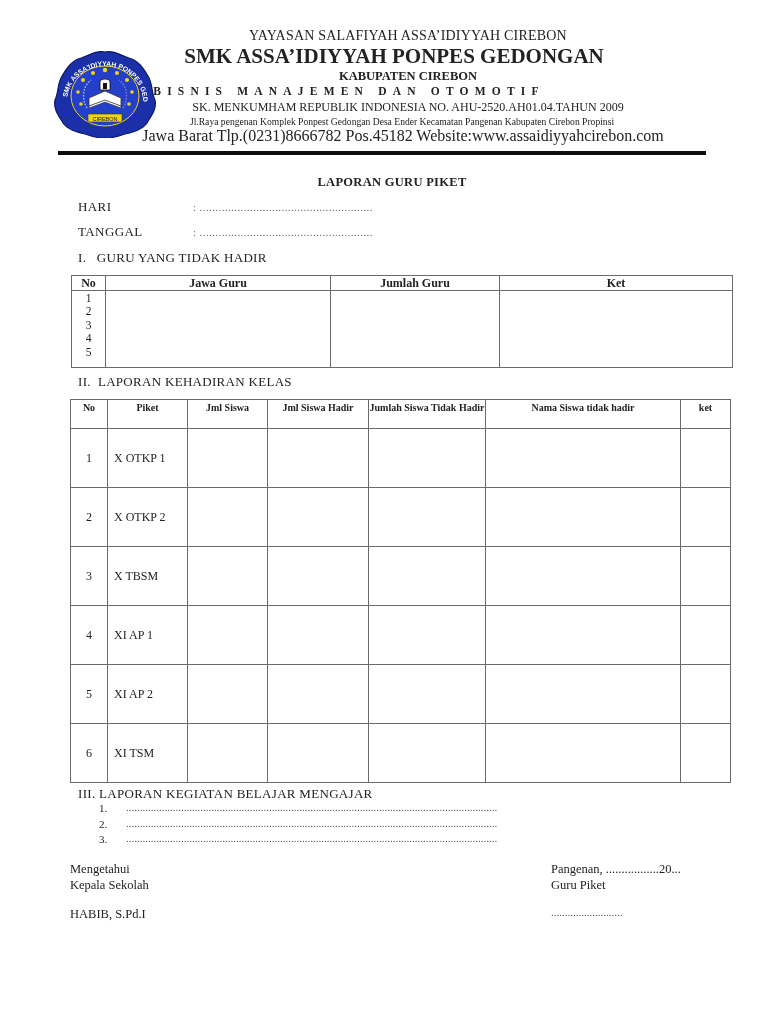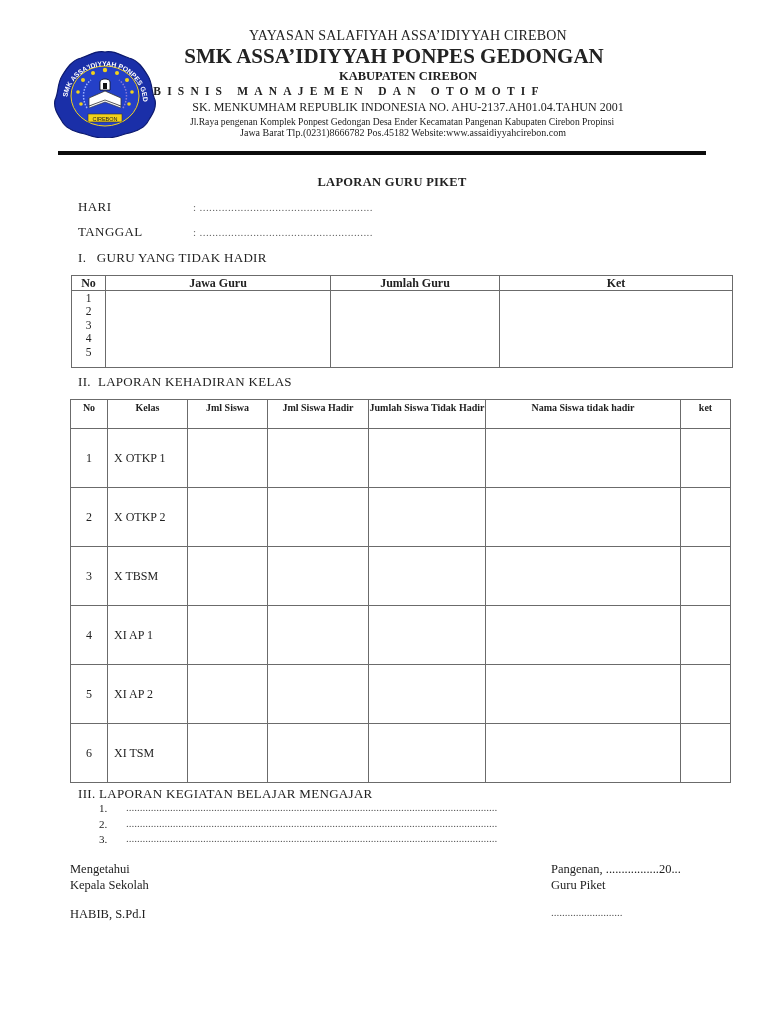--- a/index.html
+++ b/index.html
@@ -9,21 +9,21 @@
   .center { text-align: center; }
 
   
   #logo { left: 50px; top: 50px; width: 110px; height: 88px; }
   .lh-foundation { left: 0; width: 768px; top: 28px; font-size: 14px; letter-spacing: 0.2px; padding-left: 48px; box-sizing: border-box; }
   .lh-school { left: 0; width: 768px; top: 44px; font-size: 21px; font-weight: bold; padding-left: 20px; box-sizing: border-box; }
   .lh-kab { left: 0; width: 768px; top: 69px; font-size: 12.5px; font-weight: bold; padding-left: 48px; box-sizing: border-box; }
   .lh-prog { left: 0; width: 632px; top: 85px; font-size: 11.5px; font-weight: bold; letter-spacing: 6.2px; padding-left: 66px; box-sizing: border-box; }
   .lh-sk { left: 0; width: 768px; top: 100px; font-size: 12px; padding-left: 48px; box-sizing: border-box; }
   .lh-addr1 { left: 0; width: 768px; top: 116px; font-size: 9.6px; padding-left: 36px; box-sizing: border-box; }
-  .lh-addr2 { left: 0; width: 768px; top: 127px; font-size: 10px; padding-left: 38px; box-sizing: border-box; }
+  .lh-addr2 { left: 0; width: 768px; top: 127px; font-size: 16px; padding-left: 38px; box-sizing: border-box; }
   .rule { left: 58px; top: 151px; width: 648px; height: 4px; background: #0c0c0c; }
 
   .doc-title { left: 0; width: 768px; top: 175px; font-size: 12.5px; font-weight: bold; letter-spacing: 0.3px; padding-left: 0px; box-sizing: border-box; text-align:center; }
 
   .field-label { font-size: 13px; letter-spacing: 0.4px; }
   .field-dots { font-size: 11px; color: #666; letter-spacing: 0.4px; }
   .section-title { font-size: 13px; letter-spacing: 0.3px; }
 
   table { border-collapse: collapse; position: absolute; table-layout: fixed; }
   td, th { border: 1px solid #6b6b6b; padding: 0; }
@@ -81,21 +81,21 @@
       <path id="ringpath" d="M-38,8 A38,36 0 1,1 38,8" fill="none"></path>
       <text font-size="6.8" fill="#ffffff" font-weight="bold" font-family="Liberation Sans, sans-serif"><textPath href="#ringpath" startOffset="4%">SMK ASSA'IDIYYAH PONPES GEDONGAN</textPath></text>
     </g>
   </svg>
 </div>
 
 <div class="abs center lh-foundation">YAYASAN SALAFIYAH ASSA’IDIYYAH CIREBON</div>
 <div class="abs center lh-school">SMK ASSA’IDIYYAH PONPES GEDONGAN</div>
 <div class="abs center lh-kab">KABUPATEN CIREBON</div>
 <div class="abs center lh-prog">BISNIS MANAJEMEN DAN OTOMOTIF</div>
-<div class="abs center lh-sk">SK. MENKUMHAM REPUBLIK INDONESIA NO. AHU-2137.AH01.04.TAHUN 2001</div>
+<div class="abs center lh-sk">SK. MENKUMHAM REPUBLIK INDONESIA NO. AHU-2520.AH01.04.TAHUN 2009</div>
 <div class="abs center lh-addr1">Jl.Raya pengenan Komplek Ponpest Gedongan Desa Ender Kecamatan Pangenan Kabupaten Cirebon Propinsi</div>
 <div class="abs center lh-addr2">Jawa Barat  Tlp.(0231)8666782 Pos.45182 Website:www.assaidiyyahcirebon.com</div>
 <div class="abs rule"></div>
 
 <div class="abs doc-title" style="left:0; width:784px;">LAPORAN GURU PIKET</div>
 
 <div class="abs field-label" style="left:78px; top:199px;">HARI</div>
 <div class="abs field-dots" style="left:193px; top:201px;">: .......................................................</div>
 <div class="abs field-label" style="left:78px; top:224px;">TANGGAL</div>
 <div class="abs field-dots" style="left:193px; top:226px;">: .......................................................</div>
@@ -141,21 +141,21 @@
       <col style="width:80px">
       <col style="width:80px">
       <col style="width:101px">
       <col style="width:117px">
       <col style="width:195px">
       <col style="width:50px">
   </colgroup>
   <thead>
     <tr>
       <th>No</th>
-      <th>Kelas</th>
+      <th>Piket</th>
       <th>Jml Siswa</th>
       <th>Jml Siswa Hadir</th>
       <th>Jumlah Siswa Tidak Hadir</th>
       <th>Nama Siswa tidak hadir</th>
       <th>ket</th>
     </tr>
   </thead>
   <tbody>
     <tr>
       <td class="no">1</td>

